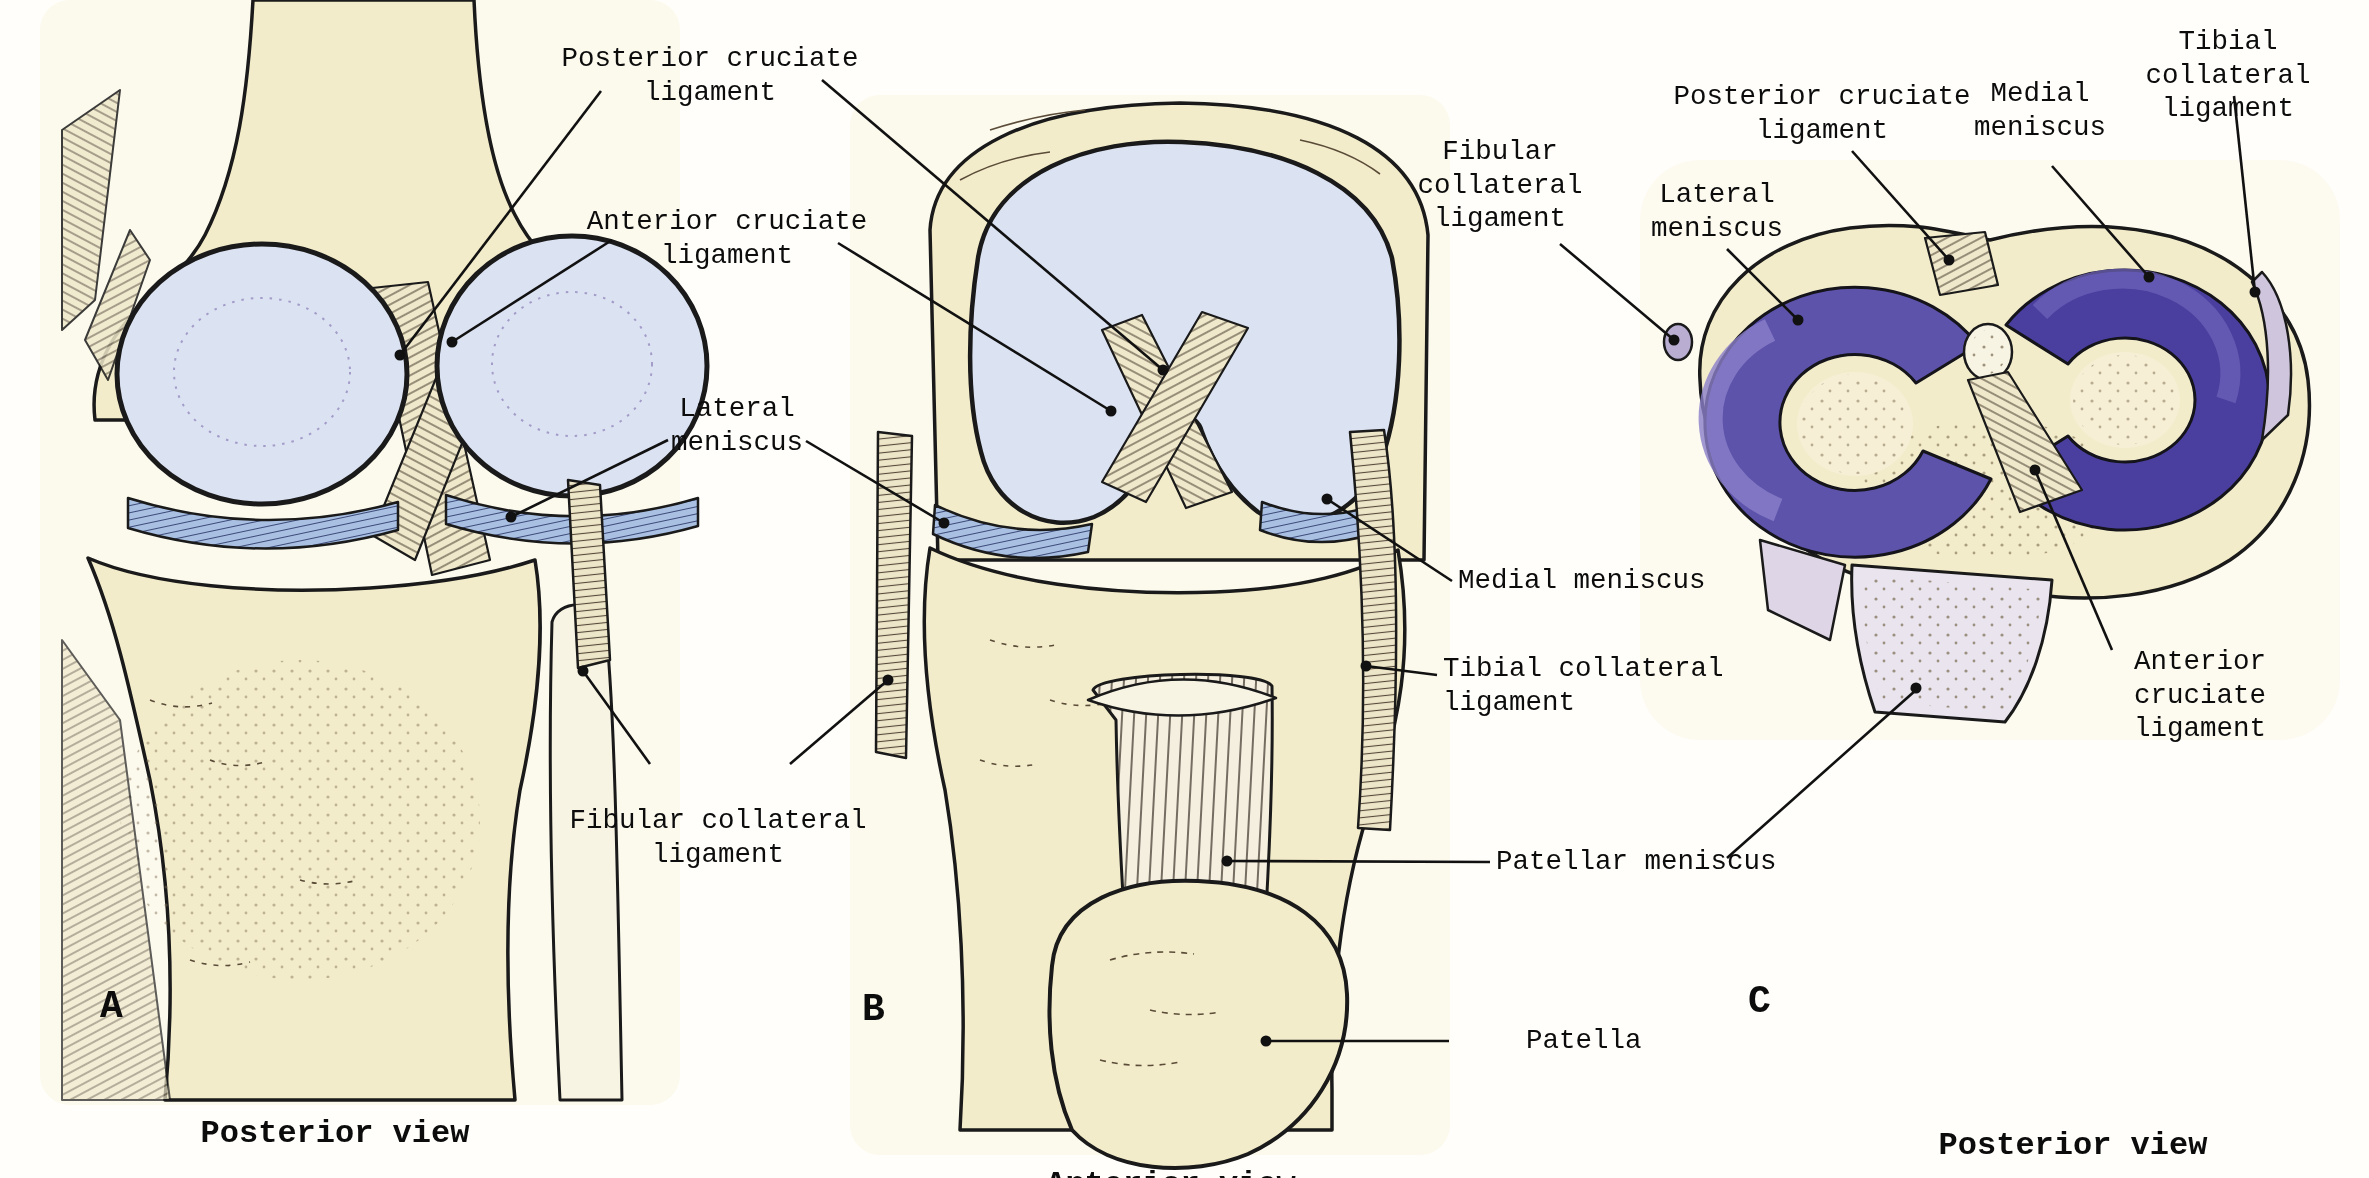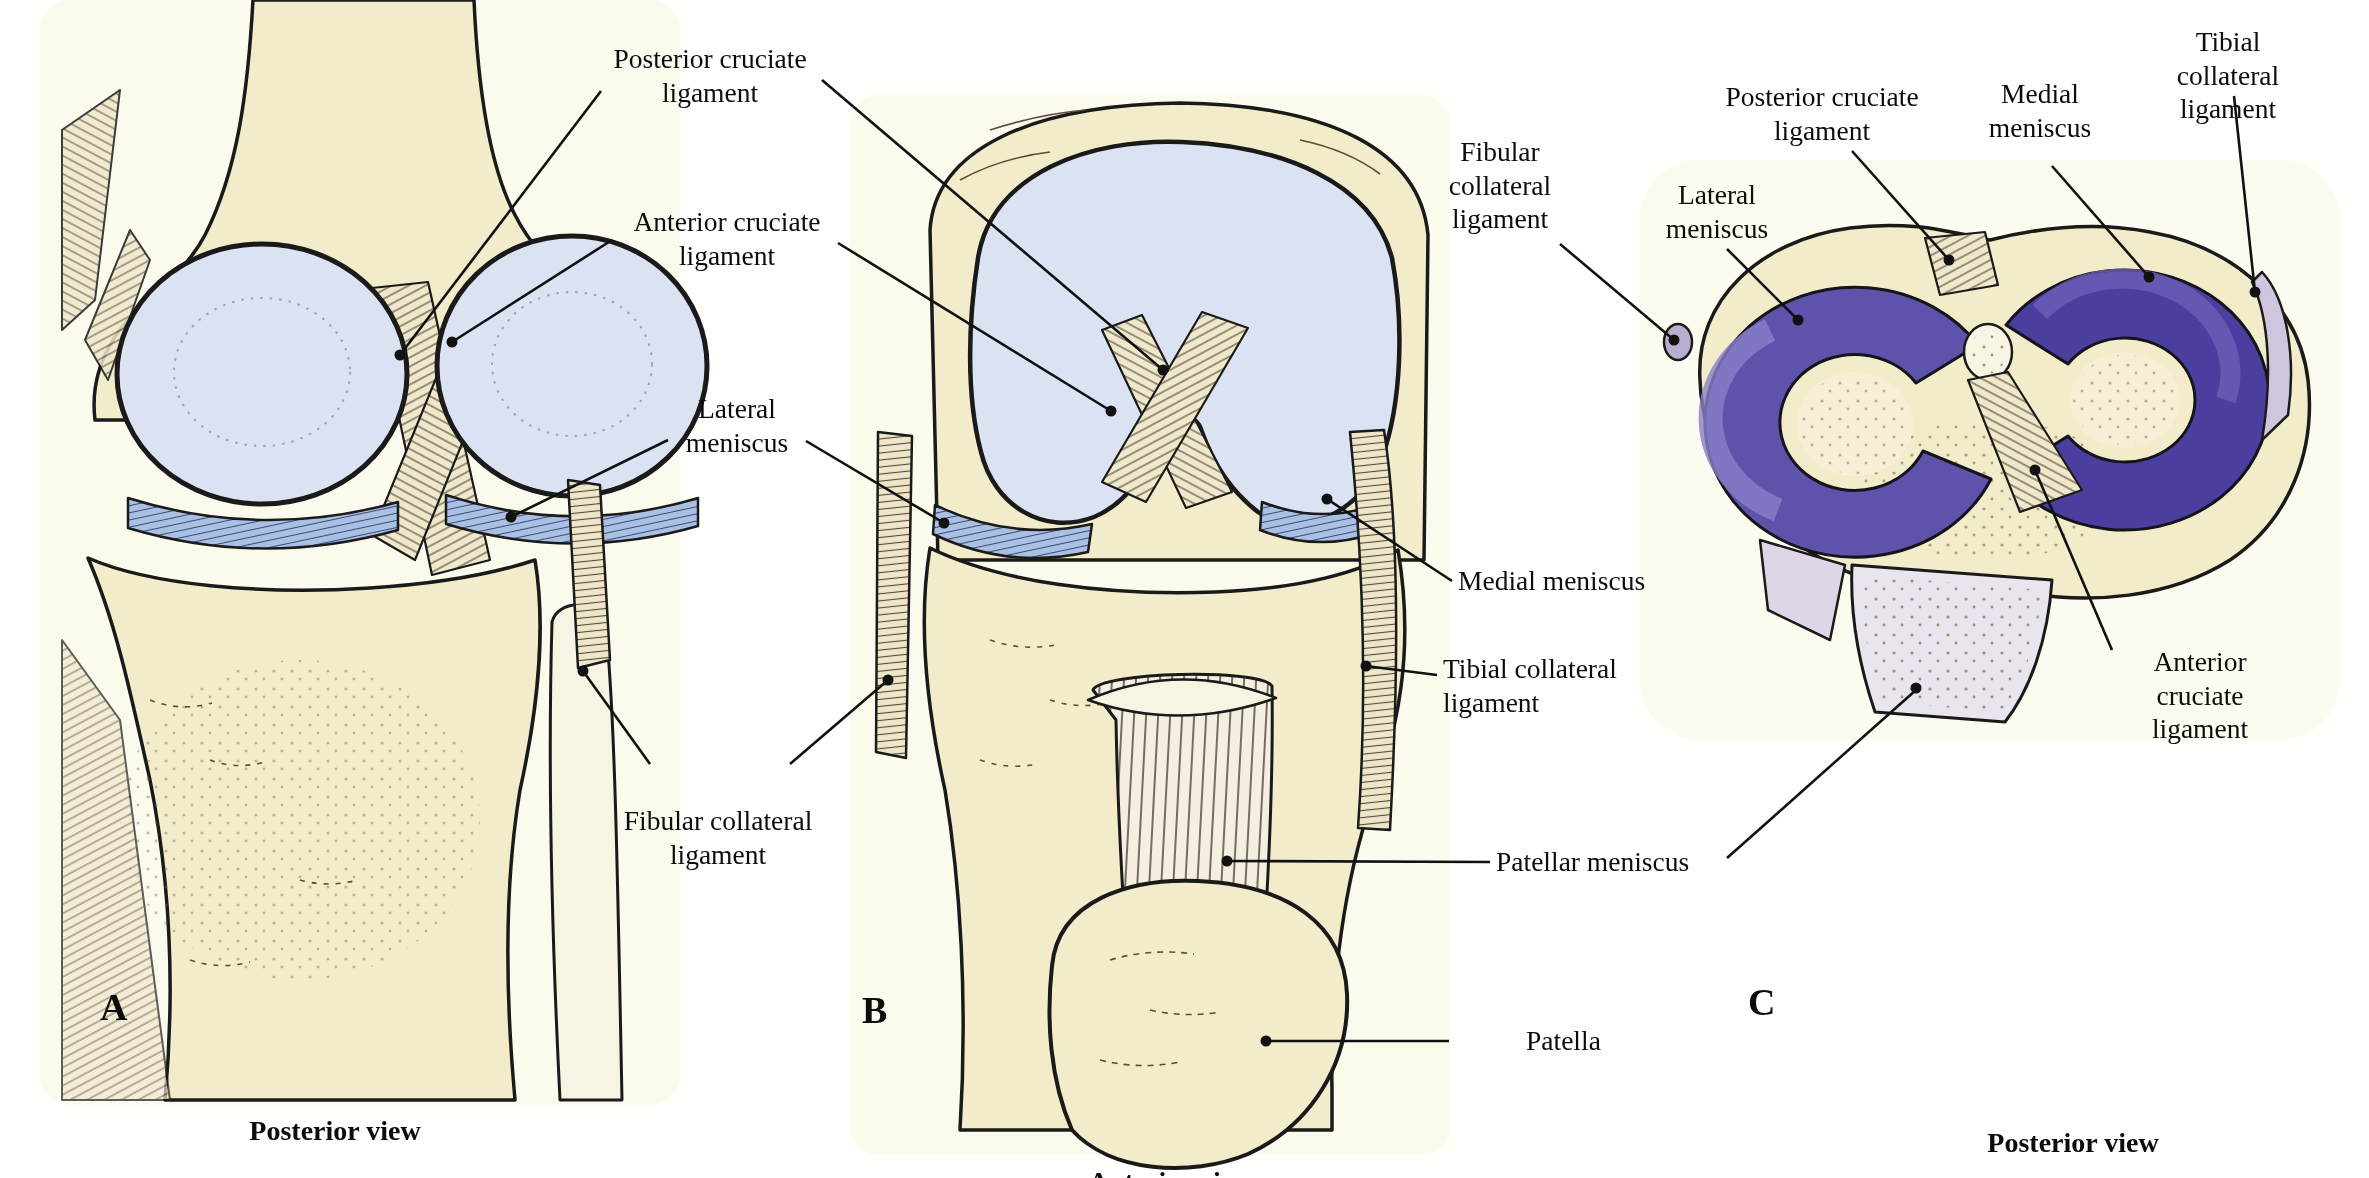--- a/index.html
+++ b/index.html
@@ -1,20 +1,20 @@
 <!DOCTYPE html>
 <html><head>
 <meta charset="utf-8">
 <style>
   html,body{margin:0;padding:0;background:#ffffff;}
   .page{
     position:relative;
     width:2369px;height:1178px;
     background:#fffefa;
-    font-family:Liberation Serif, serif;
+    font-family:Liberation Mono, monospace;
     color:#0c0c0c;
     overflow:hidden;
   }
   .art{position:absolute;left:0;top:0;width:2369px;height:1178px;}
   .lbl{
     position:absolute;
     white-space:pre-line;
     font-size:27.5px;
     line-height:1.22;
     color:#0c0c0c;
@@ -23,21 +23,21 @@
   .lbl.center{transform:translateX(-50%);}
   .lbl.leftal{text-align:left;}
   .panel-letter{
     position:absolute;
     font-size:38px;
     font-weight:bold;
   }
   .caption{
     position:absolute;
     transform:translateX(-50%);
-    font-size:28px;
+    font-size:32px;
     font-weight:bold;
     white-space:nowrap;
   }
 </style>
 </head>
 <body>
 
 <div class="page">
 
 <svg class="art" viewBox="0 0 2369 1178">

